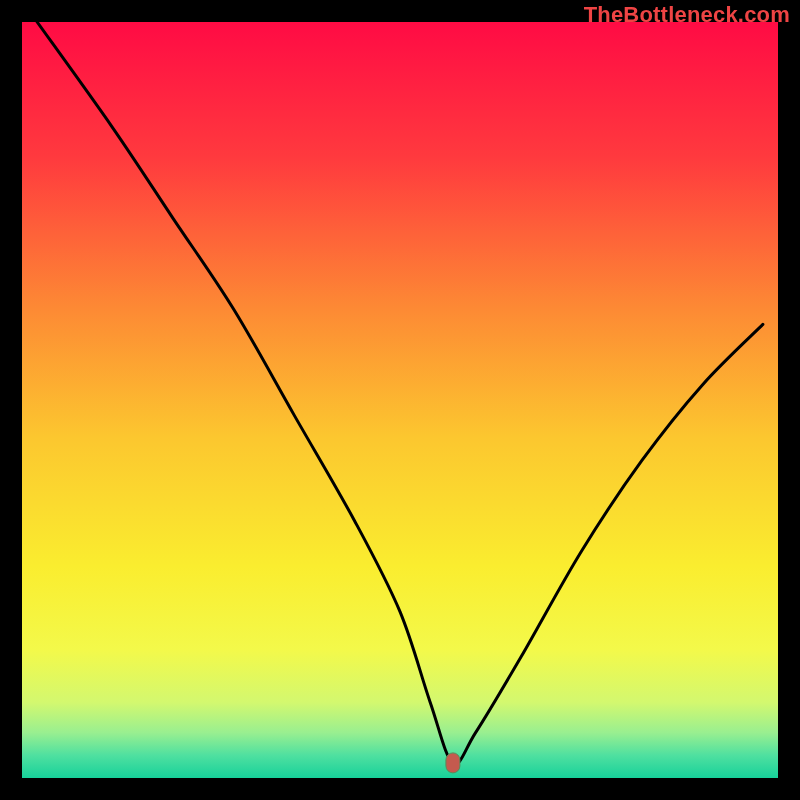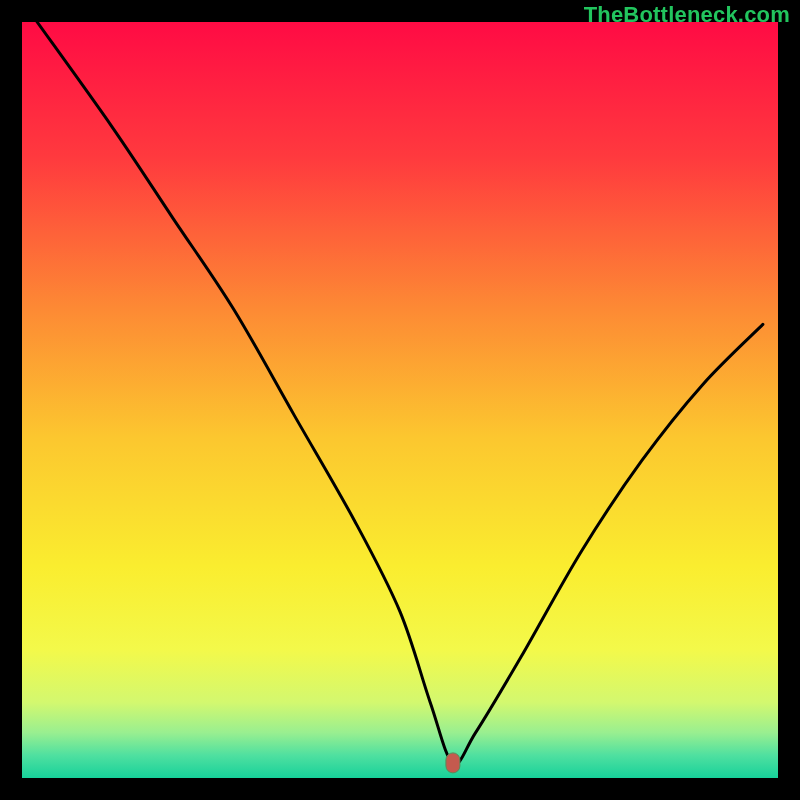--- a/index.html
+++ b/index.html
@@ -25,21 +25,21 @@
     width: 756px;
     height: 756px;
   }
   .watermark {
     position: absolute;
     top: 2px;
     right: 10px;
     font-family: Arial, Helvetica, sans-serif;
     font-size: 22px;
     font-weight: 600;
-    color: #22c55e;
+    color: #ef4444;
     letter-spacing: 0.2px;
   }
   svg {
     display: block;
   }
 </style>
 </head>
 <body>
 
 <div class="frame">

